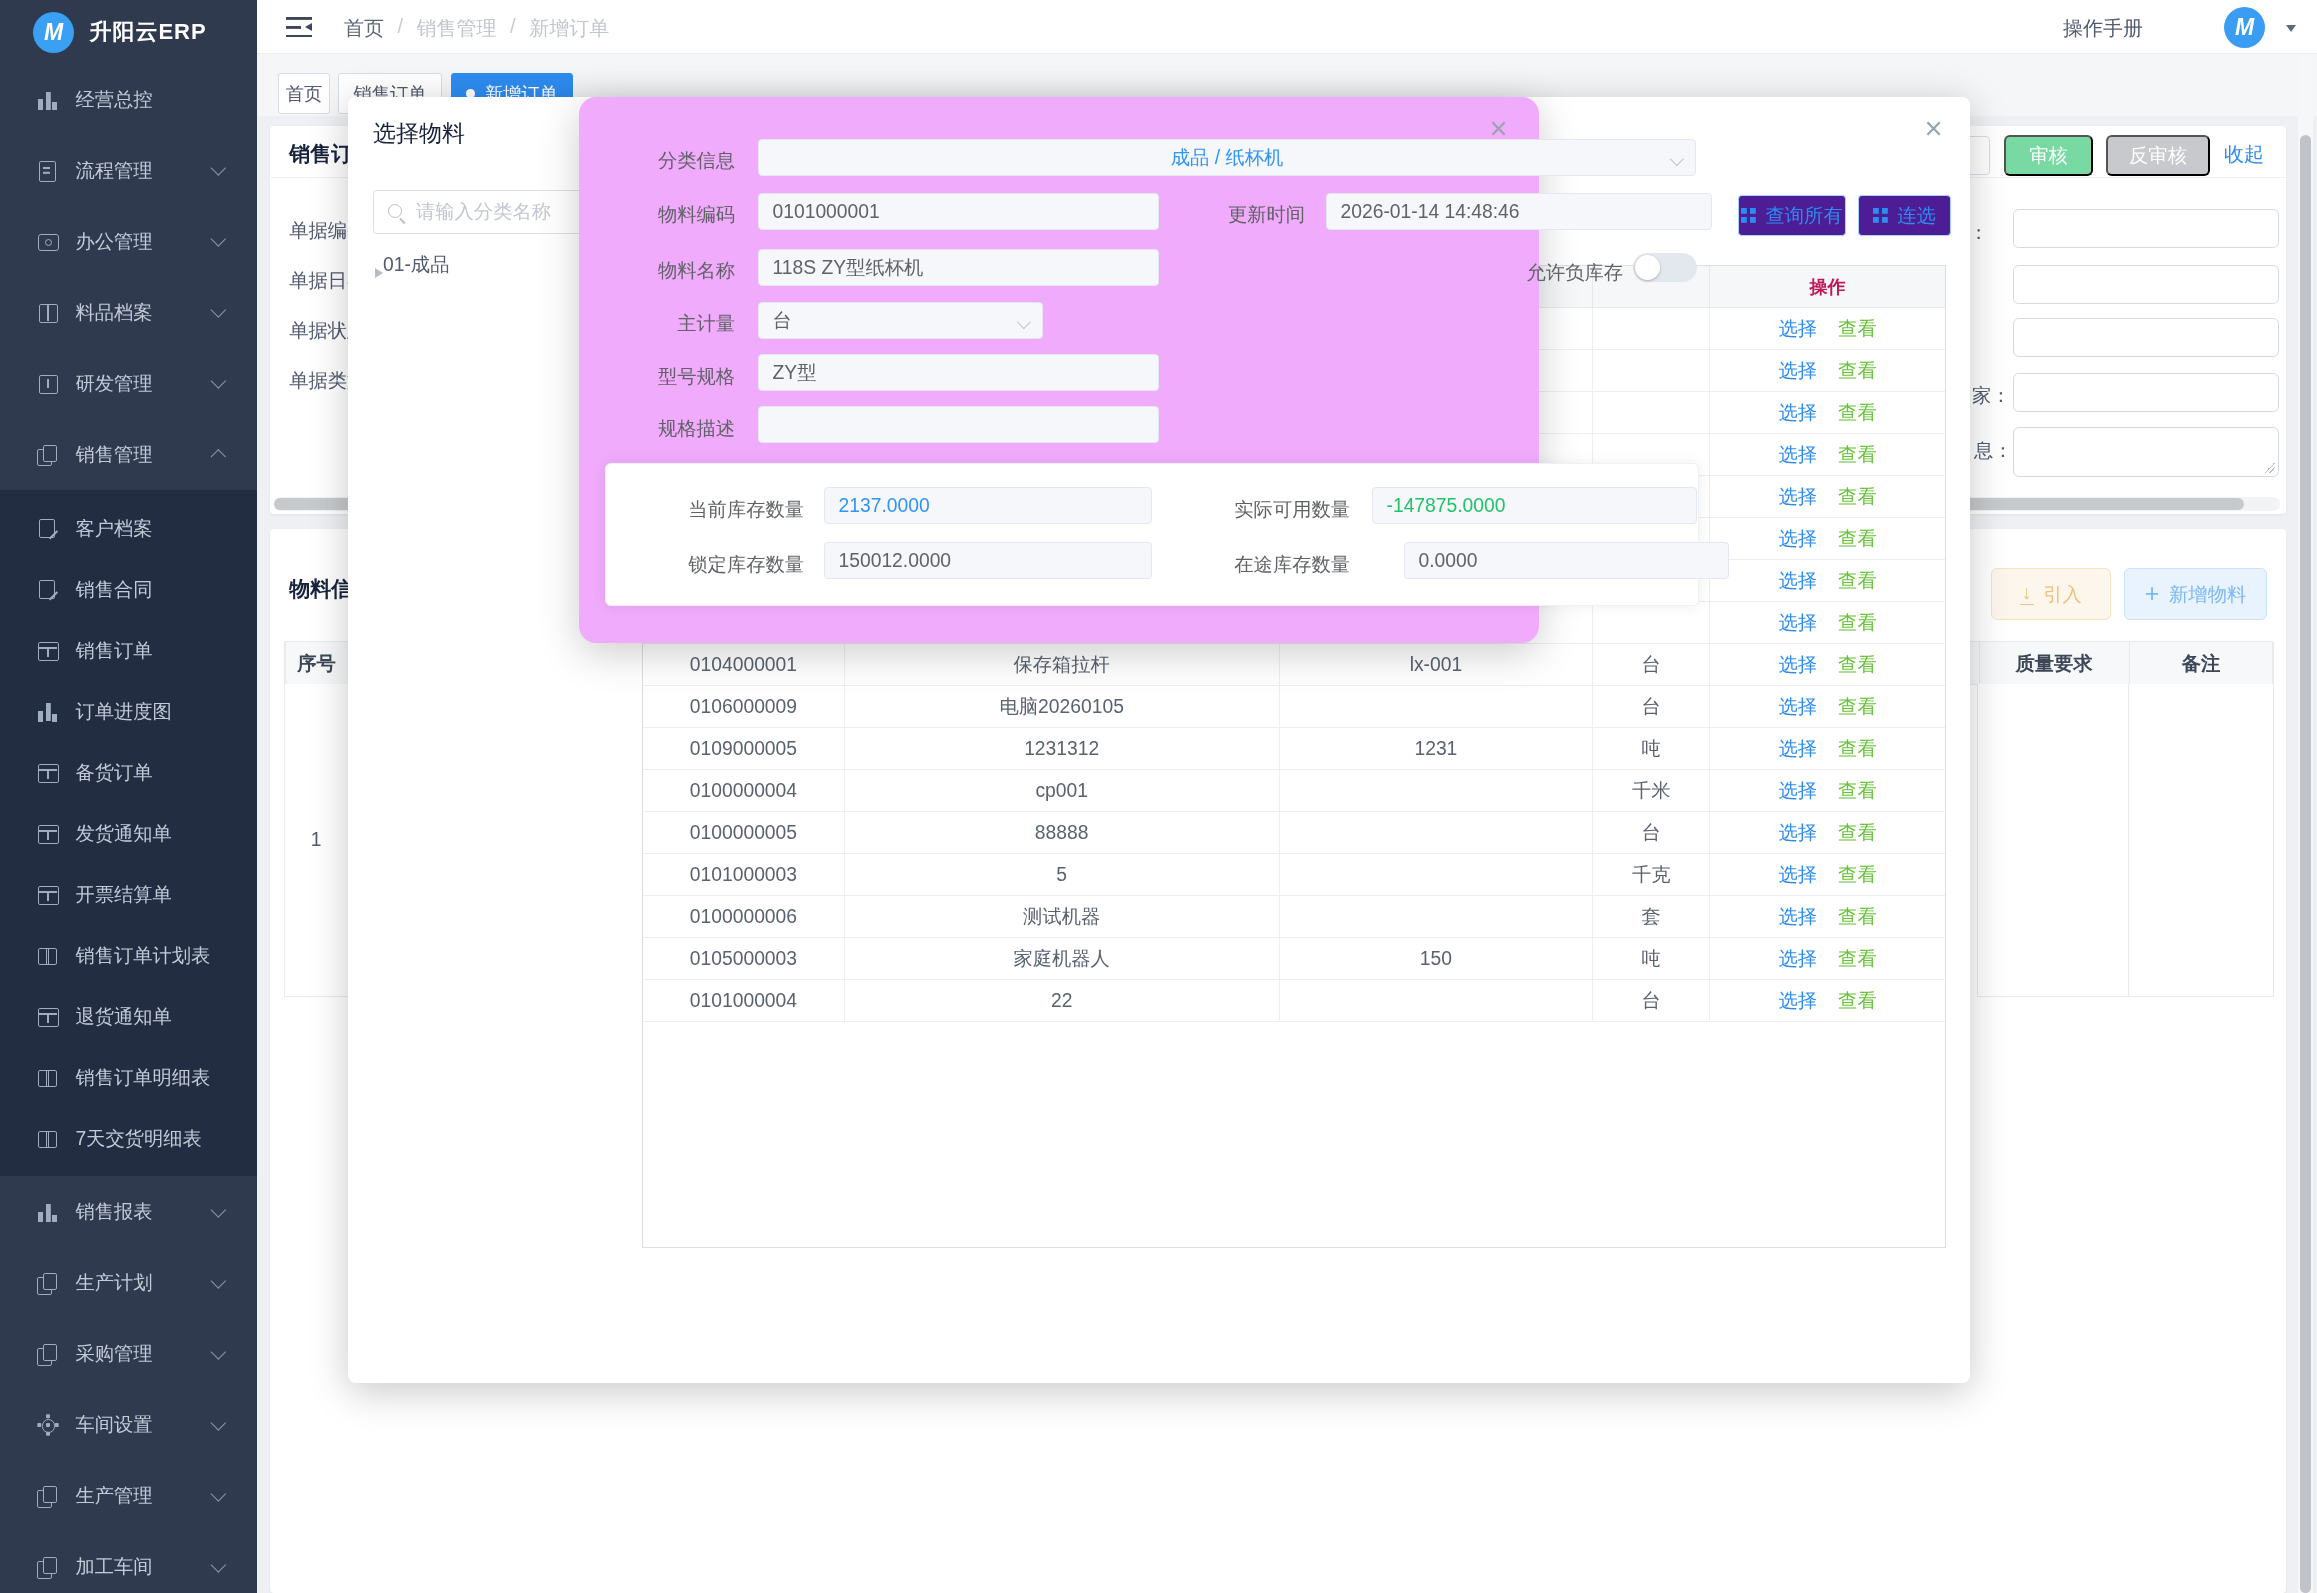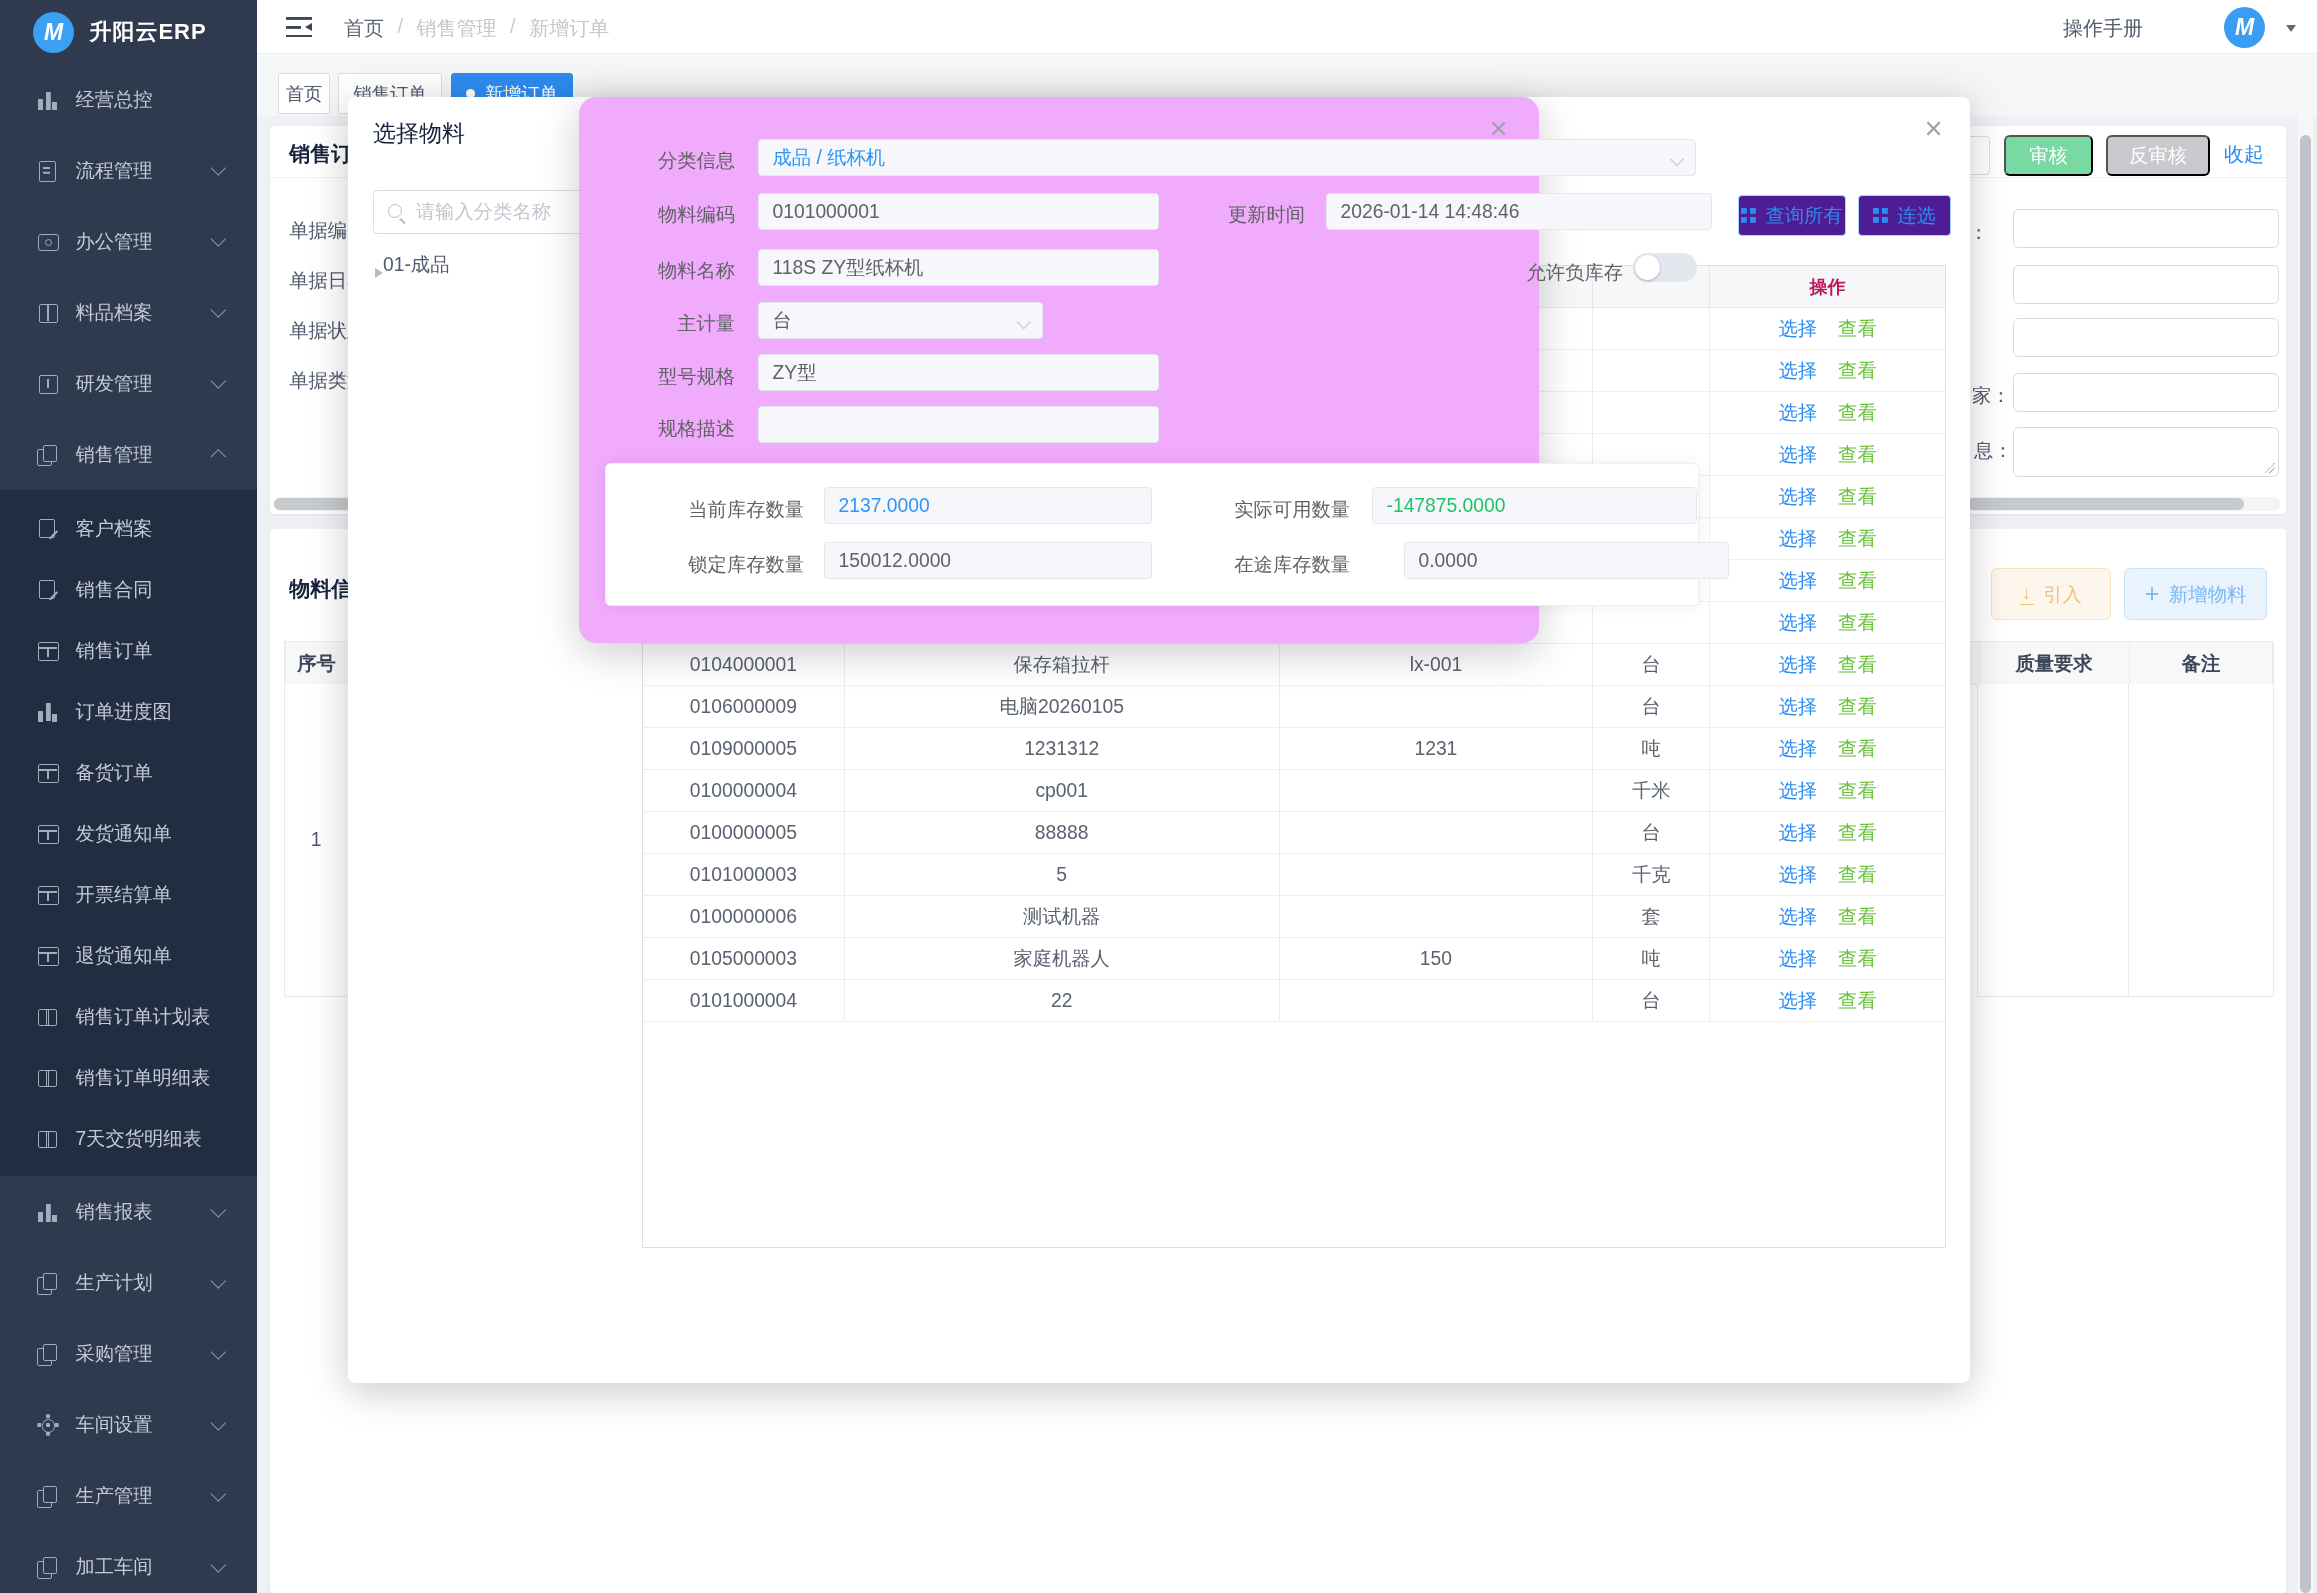--- a/index.html
+++ b/index.html
@@ -253,29 +253,29 @@
         </div>
 
         <div class="smi">
           <span class="icon table-icon">
             <i></i>
           </span>
           <span class="mi-label">开票结算单</span>
         </div>
 
         <div class="smi">
+          <span class="icon book-icon"><i></i></span>
+          <span class="mi-label">销售订单计划表</span>
+        </div>
+
+        <div class="smi">
           <span class="icon table-icon">
             <i></i>
           </span>
           <span class="mi-label">退货通知单</span>
-        </div>
-
-        <div class="smi">
-          <span class="icon book-icon"><i></i></span>
-          <span class="mi-label">销售订单计划表</span>
         </div>
 
         <div class="smi">
           <span class="icon book-icon"><i></i></span>
           <span class="mi-label">销售订单明细表</span>
         </div>
 
         <div class="smi">
           <span class="icon book-icon"><i></i></span>
           <span class="mi-label">7天交货明细表</span>
@@ -630,21 +630,21 @@
             </div>
           </div>
         </div>
     </div>
   </div>
 
   <div class="detail-modal">
     <span class="close-x detail-close"></span>
 
     <span class="dlabel" style="left:0; top:50px;">分类信息</span>
-    <div class="dfield" style="left:179px; top:42px; width:938px;">
+    <div class="dfield" style="left:179px; top:42px; width:938px;justify-content:center;">
       <span class="val-blue">成品 / 纸杯机</span>
       <i class="dd-chev"></i>
     </div>
 
     <span class="dlabel" style="left:0; top:104px;">物料编码</span>
     <input class="dfield" style="left: 179px; top: 96px; width: 401px;" readonly="" value="0101000001">
 
     <span class="dlabel" style="left:570px; top:104px;">更新时间</span>
     <input class="dfield" style="left: 747px; top: 96px; width: 386px;" readonly="" value="2026-01-14 14:48:46">
 

